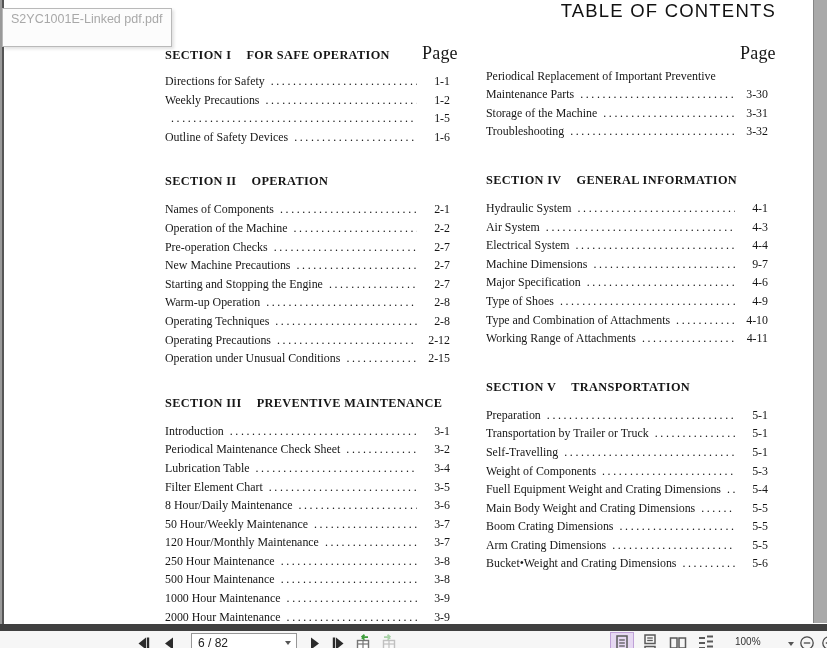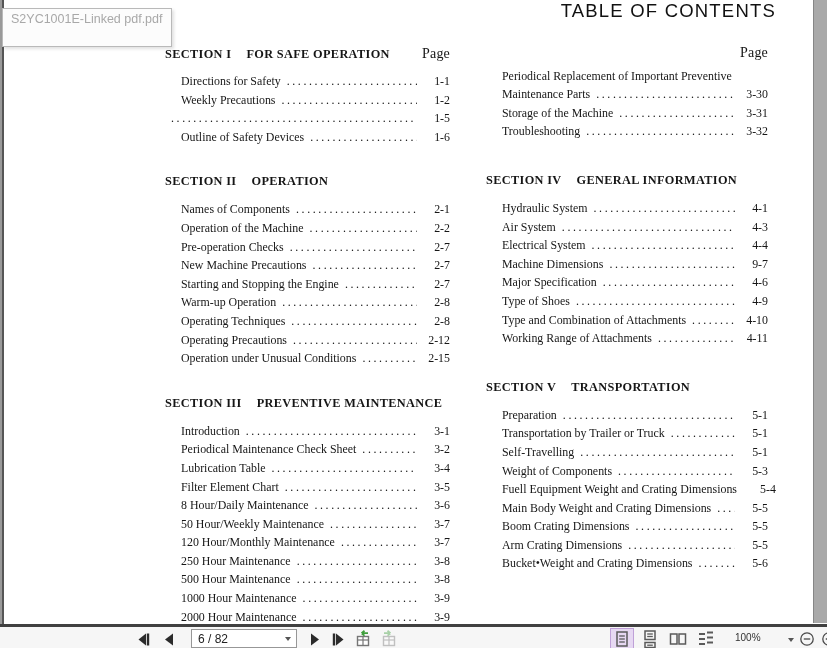--- a/index.html
+++ b/index.html
@@ -34,31 +34,31 @@
   #col-left{left:165px;width:285px;}
   #col-right{left:486px;width:282px;}
   .sec + .sec{margin-top:26px;}
   #col-right .sec + .sec{margin-top:30px;}
   .sec-header{
     display:flex;align-items:baseline;height:19px;line-height:19px;
     font-weight:bold;font-size:12.3px;letter-spacing:.35px;margin:0 0 9px 0;white-space:nowrap;
   }
   .sec-num{margin-right:15px;}
   .toc-row{display:flex;align-items:baseline;height:18.6px;line-height:18.6px;white-space:nowrap;}
-  .entry-title{flex:none;margin-left:16px;}
+  .entry-title{flex:none;}
   .dots{flex:1;overflow:hidden;letter-spacing:2.6px;margin:0 5px 0 6px;}
   .pg{flex:none;width:28px;}
-  .plabel{font-weight:normal;font-size:14px;letter-spacing:.2px;}
+  .plabel{font-weight:normal;font-size:18px;letter-spacing:.2px;}
   .plabel-row{margin-bottom:4px;}
   .plabel-row .pg{margin-left:auto;}
 
   
   .toolbar{
     position:absolute;left:0;top:624px;width:827px;height:24px;z-index:5;
-    background:#f6f6f6;border-top:3px solid #404040;box-sizing:border-box;
+    background:#f6f6f6;border-top:7px solid #404040;box-sizing:border-box;
   }
   .tb{position:absolute;cursor:default;}
   .navbtn svg{display:block;}
   .page-combo{
     left:191px;top:2px;width:106px;height:19px;box-sizing:border-box;
     background:#fff;border:1px solid #979797;display:flex;align-items:center;
   }
   .page-combo .val{font-size:12px;color:#222;padding-left:6px;flex:1;}
   .caret{width:0;height:0;border-left:3.5px solid transparent;border-right:3.5px solid transparent;border-top:4px solid #555;}
   .page-combo .caret{margin-right:5px;}

